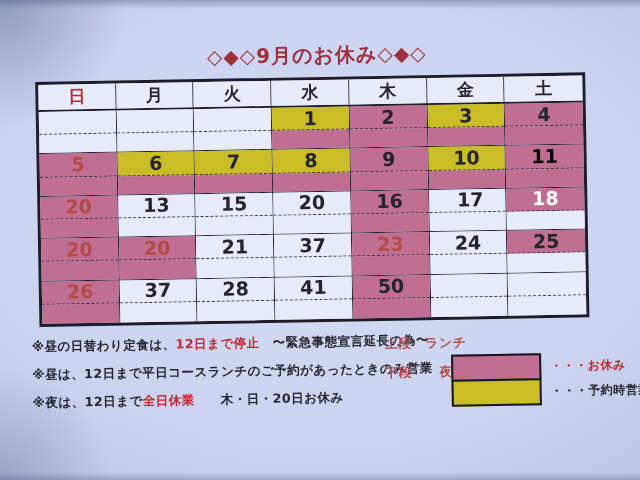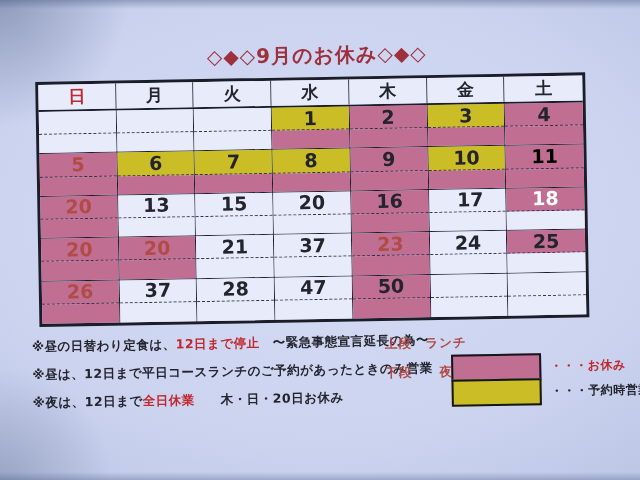--- a/index.html
+++ b/index.html
@@ -247,21 +247,21 @@
           <div class="half bot" style="background: rgb(231, 235, 250);"></div>
         </div>
         <div class="cell">
           <div class="half top" style="background: rgb(231, 235, 250);">
             <span class="date" style="color: rgb(35, 36, 46);">28</span>
           </div>
           <div class="half bot" style="background: rgb(231, 235, 250);"></div>
         </div>
         <div class="cell">
           <div class="half top" style="background: rgb(231, 235, 250);">
-            <span class="date" style="color: rgb(35, 36, 46);">47</span>
+            <span class="date" style="color: rgb(35, 36, 46);">41</span>
           </div>
           <div class="half bot" style="background: rgb(231, 235, 250);"></div>
         </div>
         <div class="cell">
           <div class="half top" style="background: rgb(193, 110, 147);">
             <span class="date" style="color: rgb(35, 36, 46);">50</span>
           </div>
           <div class="half bot" style="background: rgb(193, 110, 147);"></div>
         </div>
         <div class="cell">

